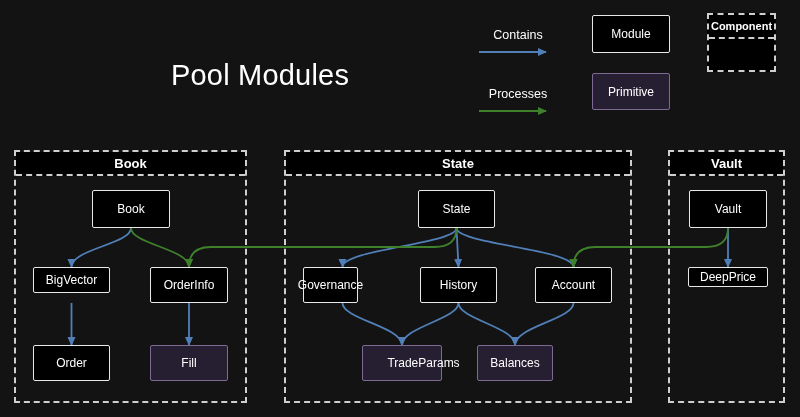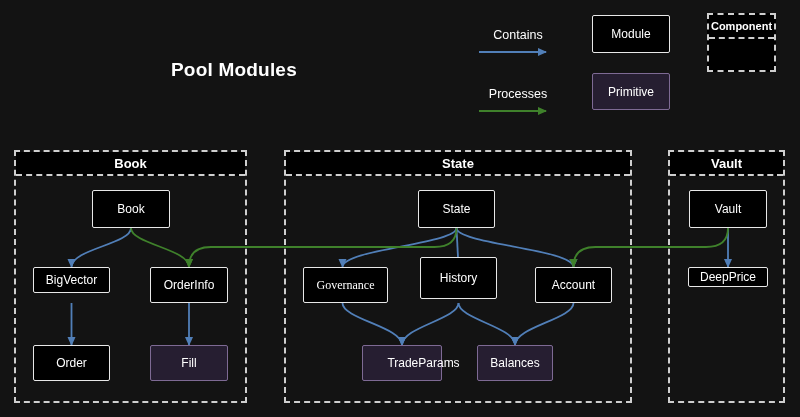--- a/index.html
+++ b/index.html
@@ -2,21 +2,21 @@
 <html><head>
 <meta charset="utf-8">
 <style>
   html,body{margin:0;padding:0;background:#131313;}
   .canvas{
     position:relative;width:800px;height:417px;background:#131313;
     font-family:"Liberation Sans","DejaVu Sans",sans-serif;color:#ffffff;
     overflow:hidden;
   }
   .page-title{
-    position:absolute;left:171px;top:59px;font-size:19px;font-weight:bold;
+    position:absolute;left:171px;top:59px;font-size:29px;font-weight:normal;
     letter-spacing:0.2px;white-space:nowrap;
   }
   
   .legend-item{position:absolute;width:80px;display:flex;flex-direction:column;align-items:center;}
   .legend-item .lbl{font-size:12.5px;margin-bottom:4px;white-space:nowrap;}
   .legend-line{display:block;}
   .box{
     position:absolute;box-sizing:border-box;display:flex;align-items:center;justify-content:center;
     font-size:12px;border-radius:2px;white-space:nowrap;z-index:3;
   }
@@ -45,22 +45,22 @@
   #c-book{left:14px;width:233px;}
   #c-state{left:284px;width:348px;}
   #c-vault{left:668px;width:117px;}
   
   #n-book      {left:92px; top:190px;width:78px;height:38px;}
   #n-bigvector {left:33px; top:267px;width:77px;height:26px;}
   #n-orderinfo {left:150px;top:267px;width:78px;height:36px;}
   #n-order     {left:33px; top:345px;width:77px;height:36px;}
   #n-fill      {left:150px;top:345px;width:78px;height:36px;}
   #n-state     {left:418px;top:190px;width:77px;height:38px;}
-  #n-governance{left:303px;top:267px;width:85px;height:36px;font-family:Liberation Serif, serif;}
-  #n-history   {left:420px;top:257px;width:77px;height:42px;}
+  #n-governance{left:303px;top:267px;width:55px;height:36px;}
+  #n-history   {left:420px;top:267px;width:77px;height:36px;}
   #n-account   {left:535px;top:267px;width:77px;height:36px;}
   #n-tradeparams{left:362px;top:345px;width:80px;height:36px;padding-left:43px;}
   #n-balances  {left:477px;top:345px;width:76px;height:36px;}
   #n-vault     {left:689px;top:190px;width:78px;height:38px;}
   #n-deepprice {left:688px;top:267px;width:80px;height:20px;}
   #edges{position:absolute;left:0;top:0;z-index:2;pointer-events:none;}
 </style>
 </head>
 <body>
 

